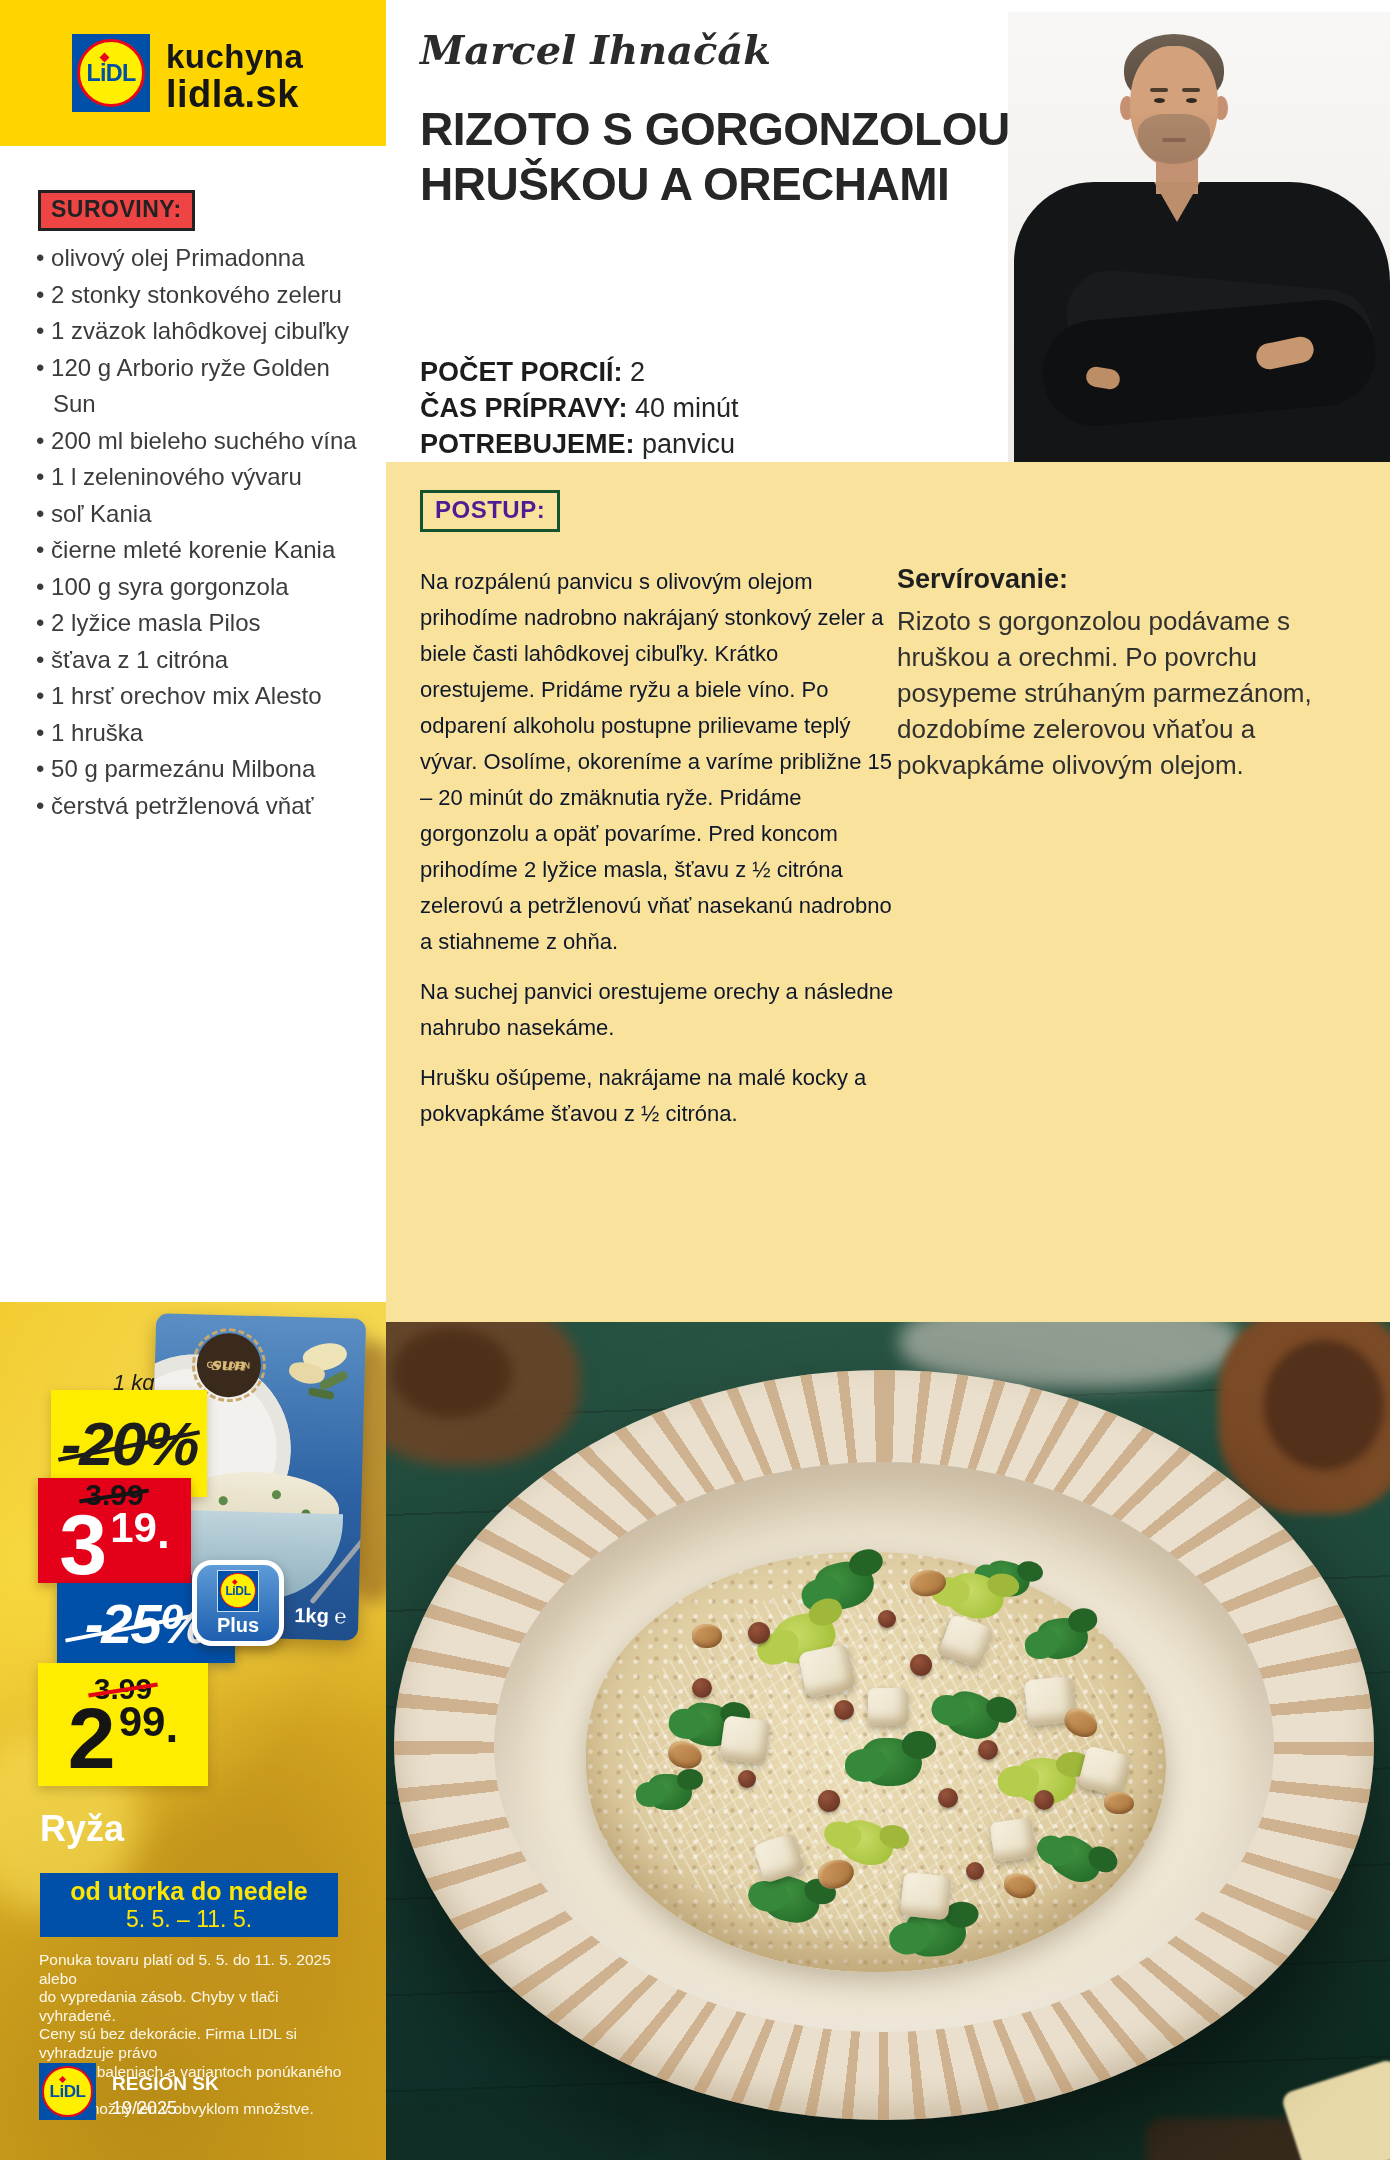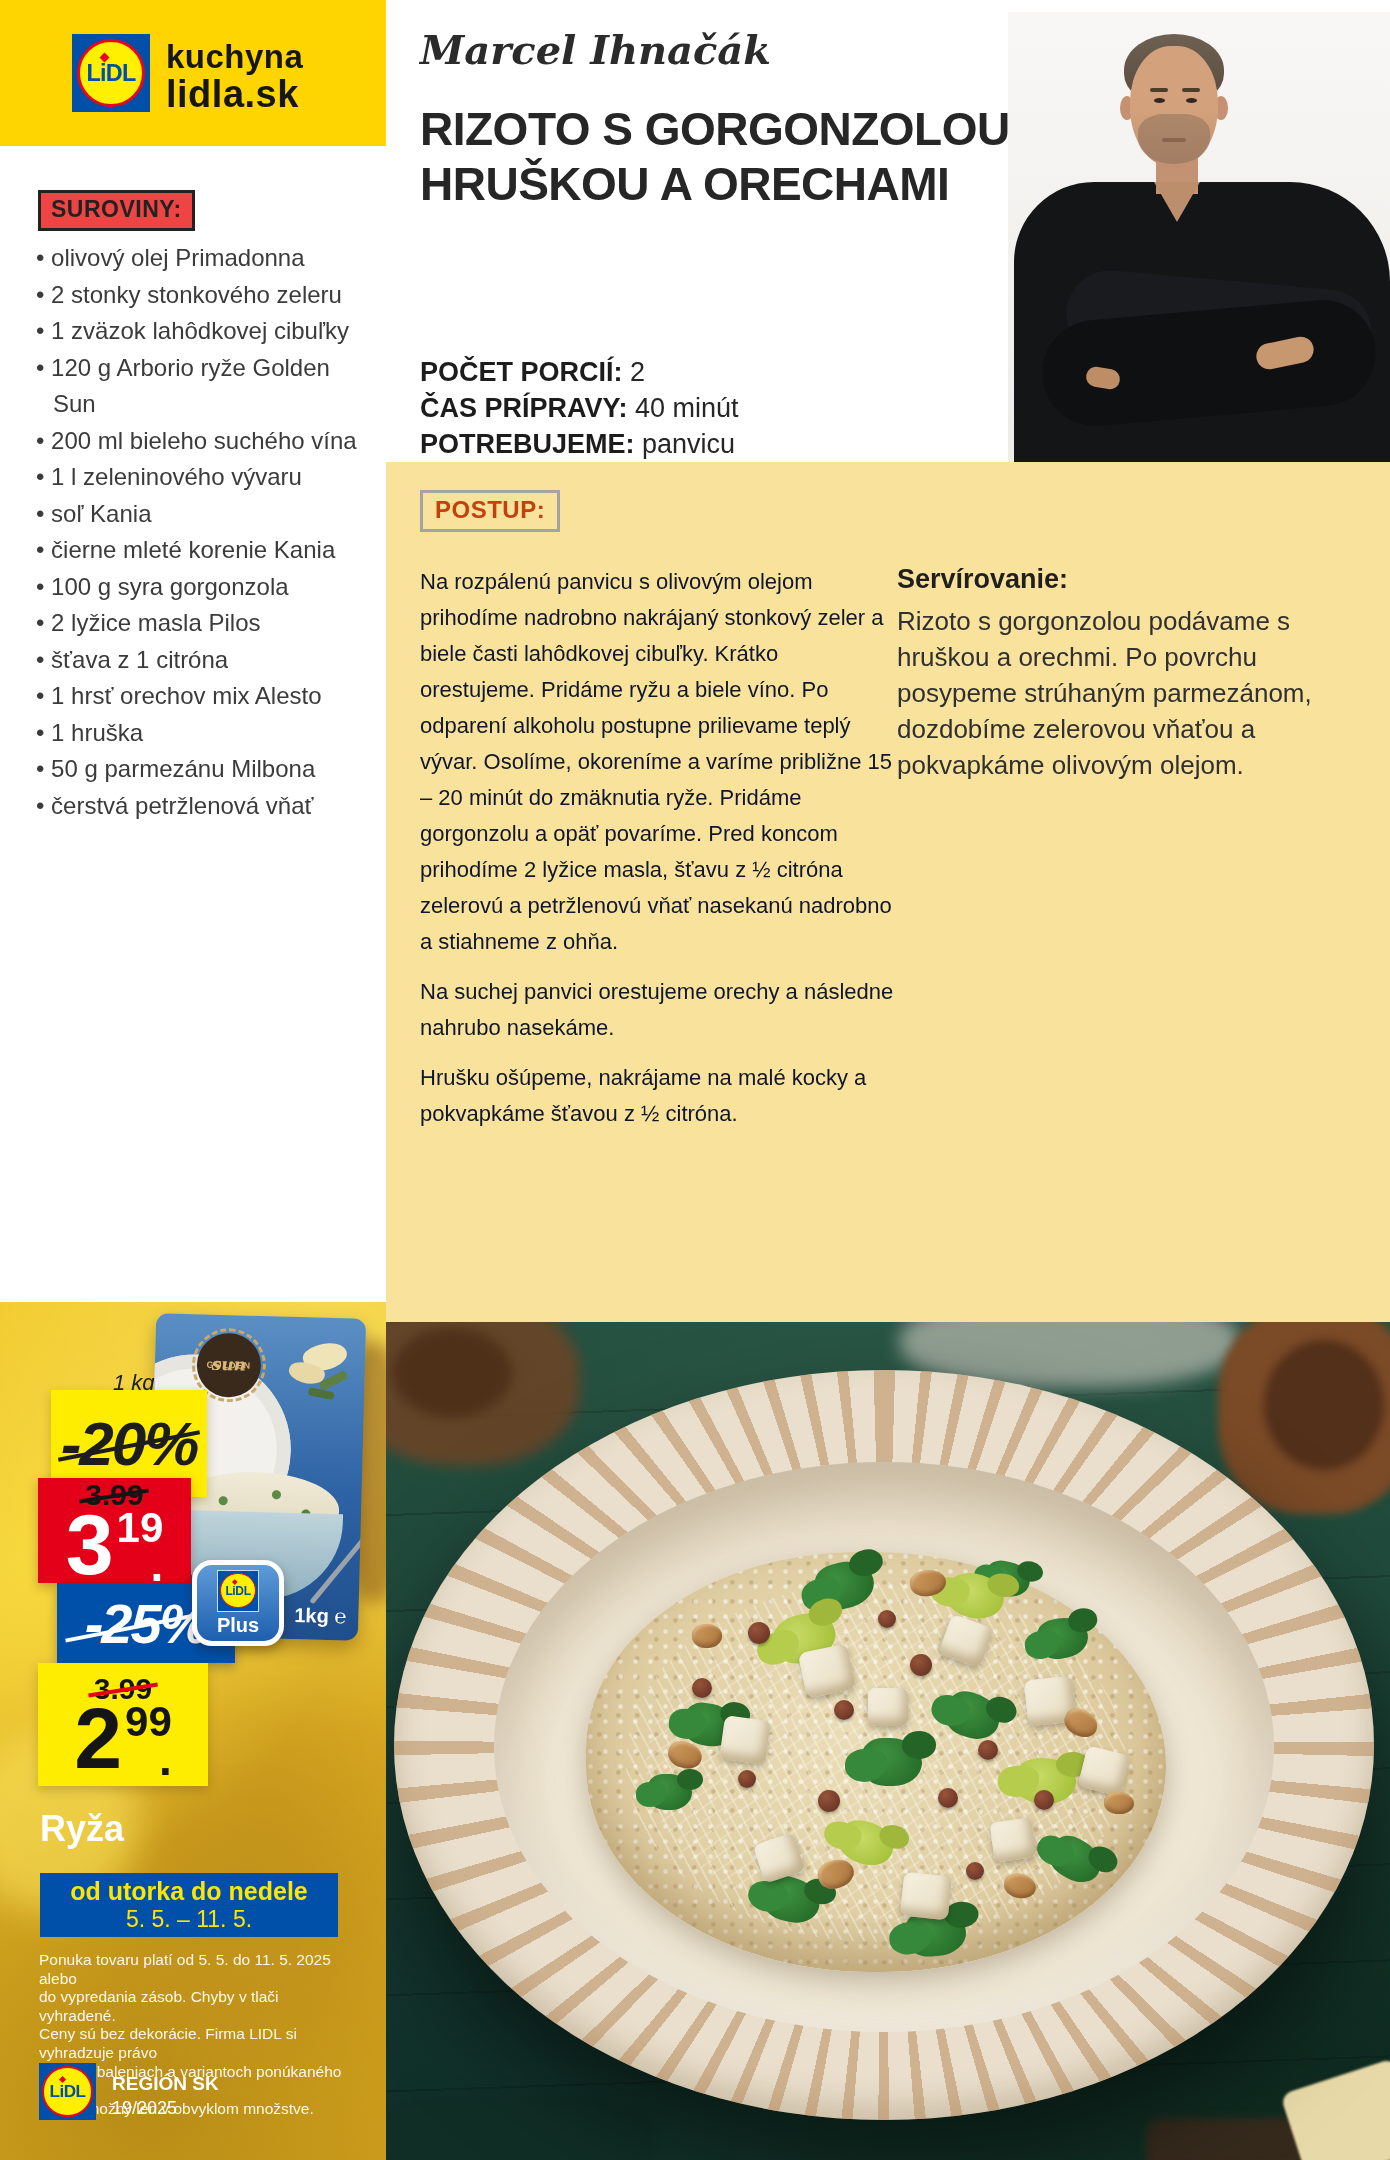--- a/index.html
+++ b/index.html
@@ -54,22 +54,22 @@
   .c-body{left:6px;top:170px;width:376px;height:280px;background:#141517;border-radius:80px 100px 0 0;}
   .c-collar{left:146px;top:170px;width:46px;height:40px;background:#BD8E6C;
      clip-path:polygon(0 0,100% 0,50% 100%);}
   .c-arm2{left:58px;top:268px;width:306px;height:86px;background:#1A1B1E;border-radius:50px;transform:rotate(5deg);}
   .c-arms{left:34px;top:298px;width:334px;height:106px;background:#0F1012;border-radius:60px;transform:rotate(-5deg);}
   .c-hand{left:248px;top:328px;width:58px;height:26px;background:#C79770;border-radius:14px;transform:rotate(-12deg);}
   .c-hand2{left:78px;top:356px;width:34px;height:20px;background:#BD8D66;border-radius:10px;transform:rotate(10deg);}
 
   
   .panel{position:absolute;left:386px;top:462px;width:1004px;height:860px;background:#F9E29C;}
-  .postup-box{position:absolute;left:34px;top:28px;border:3px solid #a3a3a3;padding:3px 12px 5px 12px;
-     font-size:24px;font-weight:800;color:#c2410c;letter-spacing:.5px;}
+  .postup-box{position:absolute;left:34px;top:28px;border:3px solid #14532d;padding:3px 12px 5px 12px;
+     font-size:24px;font-weight:800;color:#4c1d95;letter-spacing:.5px;}
   .method-col{position:absolute;left:34px;top:102px;width:474px;}
   .method-col p{margin:0 0 14px 0;font-size:22px;line-height:36px;color:#0f172a;}
   .serving-col{position:absolute;left:511px;top:102px;width:450px;}
   .serving-col h3{margin:0 0 8px 0;font-size:27px;font-weight:800;color:#1f1f1f;}
   .serving-col p{margin:0;font-size:26px;line-height:36px;color:#303030;}
 
   
   .promo{position:absolute;left:0;top:1302px;width:386px;height:858px;overflow:hidden;
      background:
        radial-gradient(circle at 88% 8%, rgba(255,238,120,.55), transparent 42%),
@@ -125,21 +125,21 @@
   .b-red{left:38px;top:176px;width:153px;height:105px;background:#E50019;z-index:4;flex-direction:column;
      box-shadow:0 4px 10px rgba(80,30,0,.3);}
   .oldp{position:relative;font-size:30px;font-weight:800;line-height:1;}
   .oldp::after{content:"";position:absolute;left:-6px;right:-6px;top:46%;height:3.5px;transform:rotate(-9deg);}
   .oldp-black{color:#141414;}
   .oldp-black::after{background:#141414;}
   .oldp-redline{color:#141414;}
   .oldp-redline::after{background:#E30613;}
   .price-row{display:flex;align-items:flex-start;justify-content:center;margin-top:-2px;}
   .p-int{font-size:86px;font-weight:900;line-height:.85;}
-  .p-col{display:flex;flex-direction:column;align-items:flex-end;margin-left:3px;}
+  .p-col{display:flex;flex-direction:row;align-items:center;margin-left:3px;}
   .p-dec{font-size:42px;font-weight:900;line-height:.95;}
   .p-dot{font-size:46px;font-weight:900;line-height:.4;margin-top:8px;}
   .white-txt{color:#ffffff;}
   .dark-txt{color:#151515;}
   .b-blue{left:57px;top:281px;width:178px;height:80px;background:#0050AA;z-index:5;box-shadow:0 4px 10px rgba(0,20,60,.3);}
   .b-blue .dtxt{font-size:56px;font-weight:900;font-style:italic;color:#fff;letter-spacing:-2px;}
   .plus-tile{position:absolute;left:192px;top:258px;width:92px;height:86px;z-index:6;border-radius:20px;
      background:linear-gradient(180deg,#5E9BD8,#1E5FAE);border:5px solid #fff;box-sizing:border-box;
      display:flex;flex-direction:column;align-items:center;justify-content:center;
      box-shadow:0 5px 12px rgba(40,20,0,.35);}

